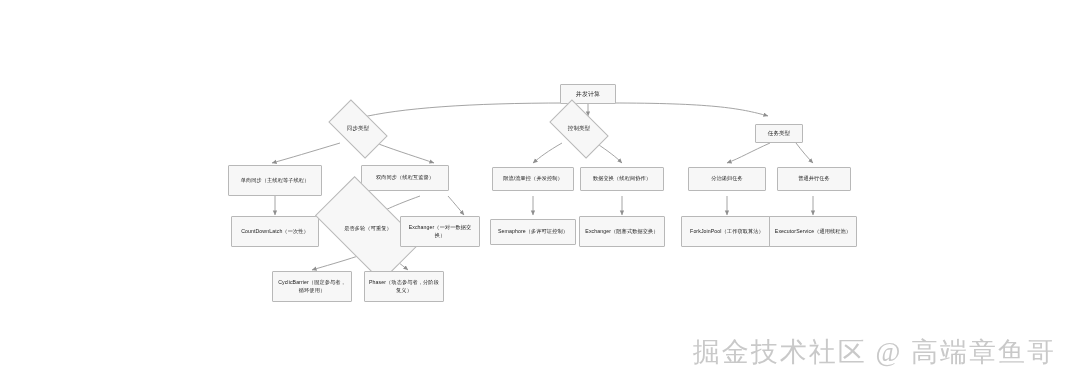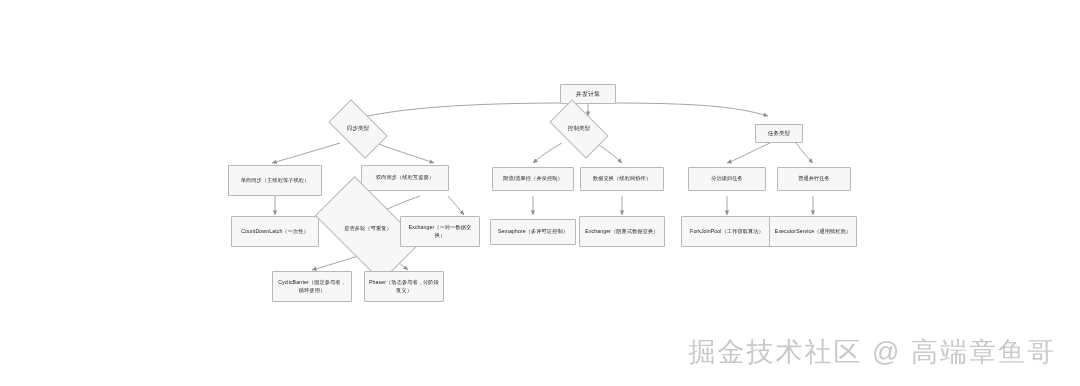--- a/index.html
+++ b/index.html
@@ -70,21 +70,21 @@
     white-space: nowrap;
   }
 
   .watermark {
     position: absolute;
     right: 24px;
     bottom: 16px;
     font-size: 27px;
     color: #c9c9c9;
     letter-spacing: 2px;
-    font-family: Liberation Sans, sans-serif;
+    font-family: Liberation Serif, serif;
     white-space: nowrap;
     user-select: none;
   }
 </style>
 </head>
 <body>
 
 <svg id="canvas" viewBox="0 0 1080 386">
   <defs>
     <marker id="arrow" markerWidth="6" markerHeight="6" refX="4.6" refY="2.2" orient="auto" markerUnits="userSpaceOnUse">

